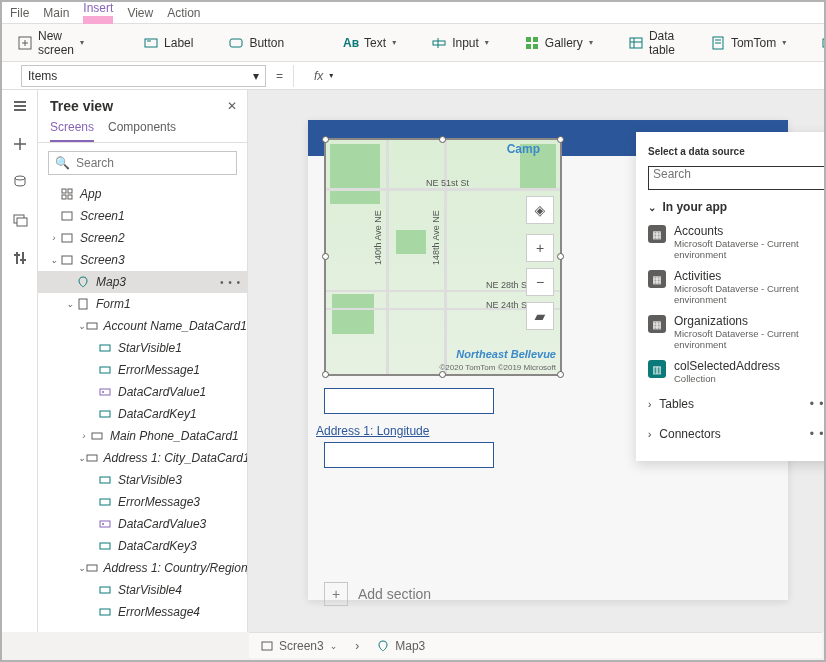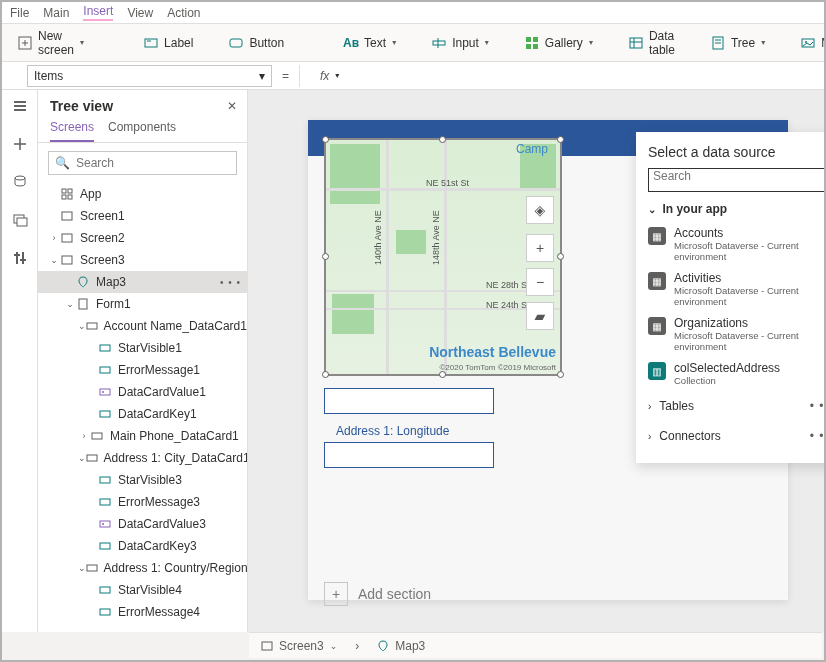--- a/index.html
+++ b/index.html
@@ -1,71 +1,71 @@
 <!DOCTYPE html>
 <html><head>
 <meta charset="utf-8">
 <style>
   * { box-sizing: border-box; margin: 0; padding: 0; font-family: "Segoe UI", Arial, sans-serif; }
   body { width: 826px; height: 662px; background: #f3f2f1; border: 2px solid #b2b2b2; overflow: hidden; position: relative; font-size: 12px; color: #323130; }
   
   .menubar { height: 22px; display: flex; align-items: center; padding: 0 8px; gap: 14px; background: #fff; border-bottom: 1px solid #e1dfdd; }
   .menubar span { font-size: 12px; color: #605e5c; cursor: pointer; }
-  .menubar span.active { color: #8764b8; border-bottom: 2px solid #f9a8d4; padding-bottom: 1px; }
+  .menubar span.active { color: #8764b8; border-bottom: 8px solid #f9a8d4; padding-bottom: 1px; }
 
   .ribbon { height: 38px; display: flex; align-items: center; background: #faf9f8; border-bottom: 1px solid #e1dfdd; padding: 0 8px; gap: 20px; }
   .ribbon-item { display: flex; align-items: center; gap: 6px; padding: 4px 8px; font-size: 12px; color: #323130; cursor: pointer; }
   .ribbon-item .chev { font-size: 8px; color: #605e5c; }
   .ribbon-icon { width: 14px; height: 14px; display: inline-flex; align-items: center; justify-content: center; }
   .ribbon-sep { width: 1px; height: 22px; background: #e1dfdd; margin: 0 2px; }
 
   .formula-bar { height: 28px; display: flex; align-items: center; background: #fff; border-bottom: 1px solid #e1dfdd; }
-  .prop-dd { width: 245px; height: 22px; border: 1px solid #c8c6c4; margin-left: 25px; display: flex; align-items: center; padding: 0 6px; font-size: 12px; justify-content: space-between; }
+  .prop-dd { width: 245px; height: 22px; border: 1px solid #c8c6c4; margin-left: 19px; display: flex; align-items: center; padding: 0 6px; font-size: 12px; justify-content: space-between; }
   .fx-eq { padding: 0 10px; color: #605e5c; }
   .fx-label { font-style: italic; color: #605e5c; padding-right: 6px; }
   .fx-area { flex: 1; height: 22px; border-left: 1px solid #e1dfdd; padding-left: 20px; display: flex; align-items: center; }
 
   .workspace { display: flex; height: calc(100% - 22px - 38px - 28px - 28px); }
   .rail { width: 36px; background: #fff; border-right: 1px solid #e1dfdd; display: flex; flex-direction: column; align-items: center; padding-top: 6px; gap: 18px; }
   .rail-btn { width: 20px; height: 20px; color: #605e5c; display: flex; align-items: center; justify-content: center; cursor: pointer; }
 
   .tree-panel { width: 210px; background: #fff; border-right: 1px solid #e1dfdd; display: flex; flex-direction: column; }
   .tree-header { display: flex; align-items: center; justify-content: space-between; padding: 8px 10px 2px 12px; }
   .tree-title { font-size: 14px; font-weight: 600; }
   .tree-tabs { display: flex; gap: 14px; padding: 4px 12px 0 12px; border-bottom: 1px solid #e1dfdd; }
   .tree-tab { font-size: 12px; padding-bottom: 6px; color: #605e5c; cursor: pointer; text-align: center; }
   .tree-tab.active { color: #8764b8; border-bottom: 2px solid #8764b8; }
   .tree-search { margin: 8px 10px; height: 24px; border: 1px solid #c8c6c4; display: flex; align-items: center; padding: 0 6px; gap: 6px; color: #605e5c; }
   .tree-search input { border: none; outline: none; flex: 1; font-size: 12px; }
   .tree-body { flex: 1; overflow-y: auto; overflow-x: hidden; }
   .tree-body::-webkit-scrollbar { width: 6px; }
   .tree-body::-webkit-scrollbar-thumb { background: #c8c6c4; }
-  .tree-row { display: flex; align-items: center; height: 22px; padding-right: 6px; font-size: 12px; color: #323130; cursor: pointer; white-space: nowrap; }
+  .tree-row { display: flex; align-items: center; height: 22px; padding-right: 6px; font-size: 12px; color: #323130; cursor: pointer; white-space: nowrap; font-style: italic; }
   .tree-row.selected { background: #e1dfdd; }
   .tree-row .exp { width: 12px; font-size: 9px; color: #605e5c; text-align: center; }
   .tree-row .ticon { width: 14px; height: 14px; margin-right: 6px; display: inline-flex; align-items: center; justify-content: center; }
   .tree-row .more { margin-left: auto; color: #605e5c; letter-spacing: 1px; font-size: 10px; }
 
   .canvas { flex: 1; background: #ececec; position: relative; overflow: hidden; }
   .form-card { position: absolute; left: 60px; top: 30px; width: 480px; height: 480px; background: #f7f7f7; box-shadow: 0 2px 8px rgba(0,0,0,.1); }
   .form-head { height: 36px; background: #2b579a; }
   .map-sel { position: absolute; left: 76px; top: 48px; width: 238px; height: 238px; border: 2px solid #8a8886; background: #e9f2e5; }
   .handle { position: absolute; width: 7px; height: 7px; background: #fff; border: 1px solid #605e5c; border-radius: 50%; }
   .map-inner { position: absolute; inset: 0; background: linear-gradient(#dceed6,#e6f1e2); }
   .road { position: absolute; background: #ddd; }
   .park { position: absolute; background: #a7d7a3; }
   .street-label { position: absolute; font-size: 9px; color: #555; white-space: nowrap; }
-  .brand { position: absolute; right: 12px; top: 2px; color: #3b89c9; font-size: 12px; font-weight: 400; }
-  .brand2 { position: absolute; right: 4px; bottom: 14px; color: #3b89c9; font-size: 14px; font-weight: 600; }
+  .brand { position: absolute; right: 20px; top: 2px; color: #3b89c9; font-size: 12px; font-weight: 700; }
+  .brand2 { position: absolute; right: 4px; bottom: 14px; color: #3b89c9; font-size: 11px; font-weight: 600; font-style: italic; }
   .copy { position: absolute; right: 4px; bottom: 2px; font-size: 8px; color: #666; }
   .map-ctrl { position: absolute; right: 6px; width: 28px; height: 28px; background: #fff; border: 1px solid #ccc; display: flex; align-items: center; justify-content: center; font-size: 14px; color: #555; }
 
   .data-panel { position: absolute; right: -22px; top: 42px; width: 210px; background: #fff; box-shadow: 0 4px 12px rgba(0,0,0,.15); padding: 12px; z-index: 10; }
   .dp-head { display: flex; justify-content: space-between; align-items: center; margin-bottom: 8px; }
-  .dp-title { font-size: 14px; font-weight: 400; }
+  .dp-title { font-size: 10px; font-weight: 700; }
   .dp-search { height: 24px; border: 1px solid #323130; padding: 0 4px; margin-bottom: 10px; }
   .dp-search input { width: 100%; border: none; outline: none; font-size: 12px; }
   .dp-section { display: flex; align-items: center; gap: 6px; font-size: 12px; font-weight: 600; margin: 8px 0 6px; }
   .dp-item { display: flex; gap: 8px; padding: 5px 0; cursor: pointer; }
   .dp-icon { width: 18px; height: 18px; background: #605e5c; border-radius: 3px; flex-shrink: 0; display:flex; align-items:center; justify-content:center; color:#fff; font-size:10px; }
   .dp-icon.teal { background: #0b7a78; }
   .dp-item-title { font-size: 12px; line-height: 13px; }
   .dp-item-sub { font-size: 9.5px; color: #605e5c; line-height: 11px; }
   .dp-cat { display: flex; align-items: center; justify-content: space-between; padding: 8px 0; font-size: 12px; color: #323130; }
   .dp-cat .dots { color: #605e5c; letter-spacing: 1px; }
@@ -162,21 +162,21 @@
       <span>Data table</span>
     </div>
   <div class="ribbon-item">
       <span class="ribbon-icon">
         <svg width="14" height="14">
           <rect x="2" y="1" width="10" height="12" fill="none" stroke="#0b7a78"></rect>
           <line x1="4" y1="4" x2="10" y2="4" stroke="#0b7a78"></line>
           <line x1="4" y1="7" x2="10" y2="7" stroke="#0b7a78"></line>
         </svg>
       </span>
-      <span>Tree</span>
+      <span>TomTom</span>
       <span class="chev">▾</span>
     </div>
   <div class="ribbon-item">
       <span class="ribbon-icon">
         <svg width="14" height="14">
           <rect x="1" y="3" width="12" height="8" fill="none" stroke="#0b7a78"></rect>
           <circle cx="5" cy="6" r="1" fill="#0b7a78"></circle>
           <path d="M2 10 L6 7 L9 9 L12 6" fill="none" stroke="#0b7a78"></path>
         </svg>
       </span>
@@ -482,21 +482,21 @@
         <div class="handle" style="left:50%; top:-4px; margin-left:-4px;"></div>
         <div class="handle" style="right:-4px; top:-4px;"></div>
       <div class="handle" style="left:-4px; top:50%; margin-top:-4px;"></div>
         <div class="handle" style="right:-4px; top:50%; margin-top:-4px;"></div>
       <div class="handle" style="left:-4px; bottom:-4px;"></div>
         <div class="handle" style="left:50%; bottom:-4px; margin-left:-4px;"></div>
         <div class="handle" style="right:-4px; bottom:-4px;"></div>
     </div>
 
     <div class="field-box" style="left:76px; top:298px; width:170px;"></div>
-    <div class="field-label" style="left:88px; top:334px;">Address 1: Longitude</div>
+    <div class="field-label" style="left:68px; top:334px;text-decoration:underline;">Address 1: Longitude</div>
     <div class="field-box" style="left:76px; top:352px; width:170px;"></div>
 
     <div class="side-edge">ddress</div>
 
     <div class="add-section">
       <div class="plus">+</div>
       <span>Add section</span>
     </div>
 
     <div class="data-panel">

